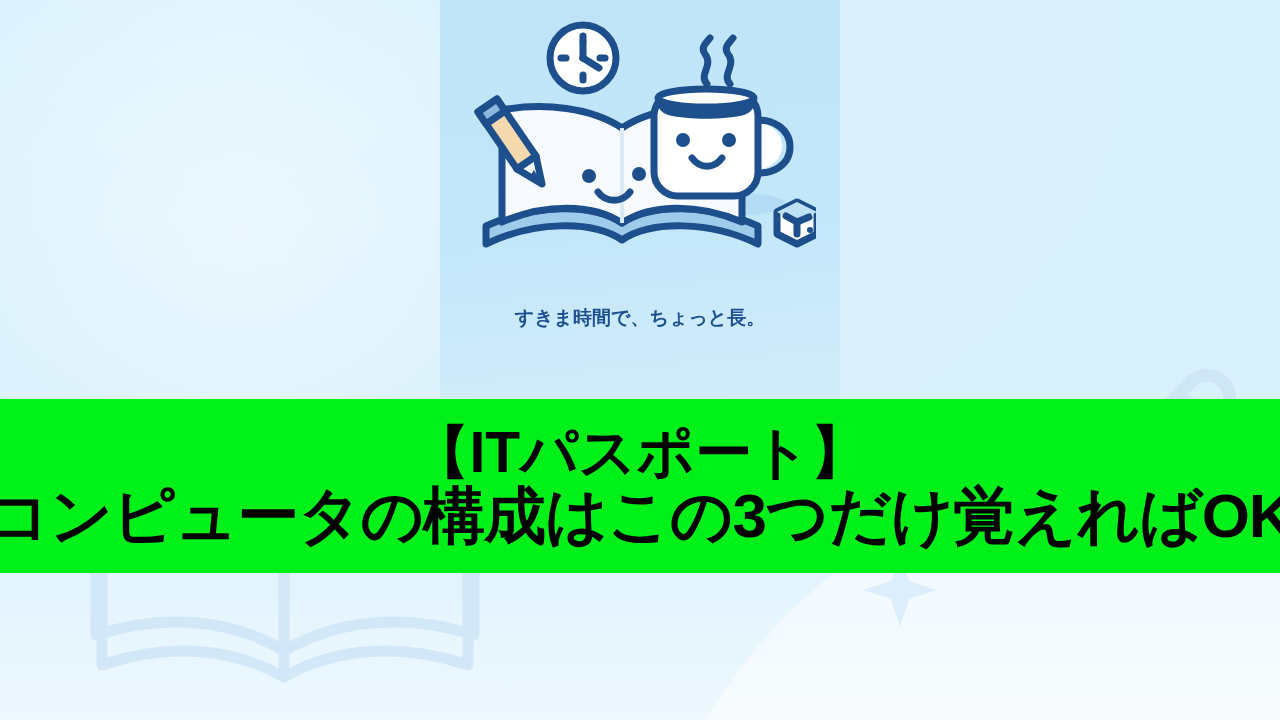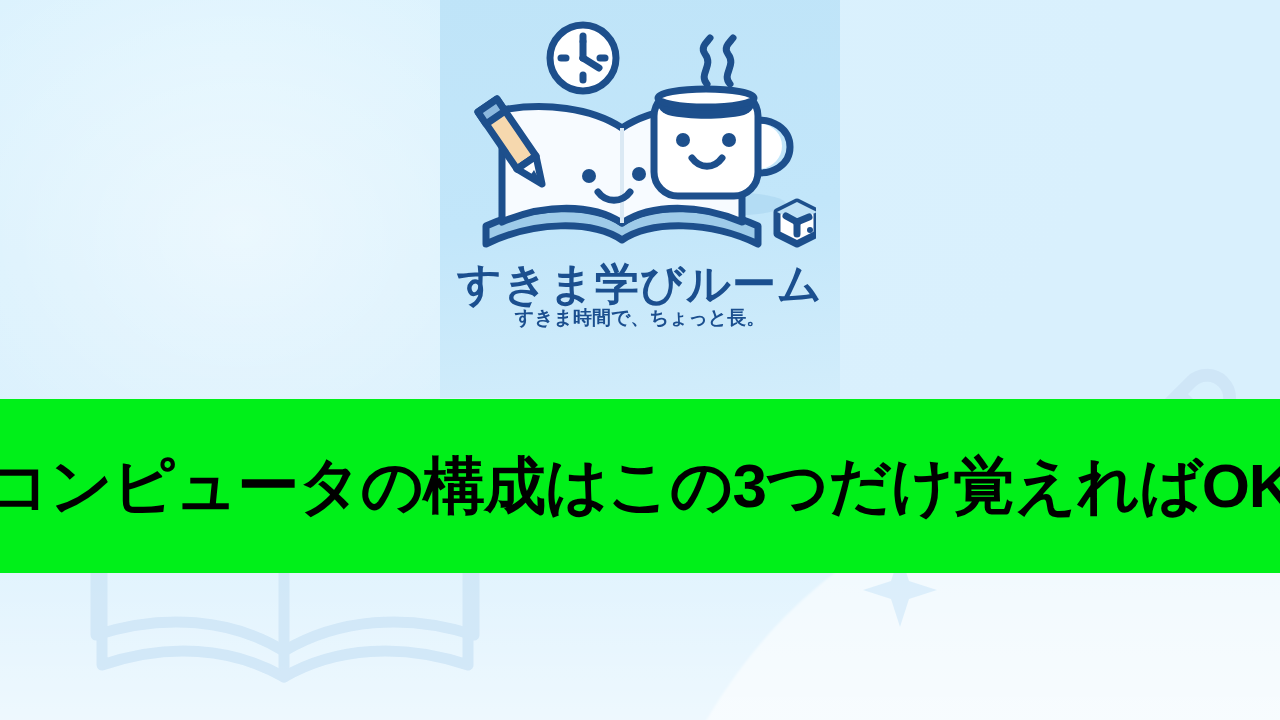--- a/index.html
+++ b/index.html
@@ -215,21 +215,21 @@
       <g>
         <path d="M313 196 L333 186 L353 196 L353 218 L333 228 L313 218 Z" class="wh"></path>
         <path d="M313 196 L333 186 L353 196 L353 218 L333 228 L313 218 Z" class="nv" stroke-width="7"></path>
         <path d="M313 196 L333 186 L353 196 L333 206 Z" fill="#bfe1f6"></path>
         <path d="M333 206 L333 218 M333 206 L322 200 M333 206 L345 201" class="nv" stroke-width="5"></path>
         <circle cx="333" cy="206" r="4" class="nvf"></circle>
         <circle cx="346" cy="214" r="3" class="nvf"></circle>
       </g>
     </svg>
 
-    <div id="logo-wordmark">すきま学びルーム</div>
     <div id="logo-tagline">すきま時間で、ちょっと長。</div>
   </div>
 
   <div id="caption-banner">
+    <div id="caption-line-1">【ITパスポート】</div>
     <div id="caption-line-2">コンピュータの構成はこの3つだけ覚えればOK</div>
   </div>
 
 </div>
 
 </body></html>

